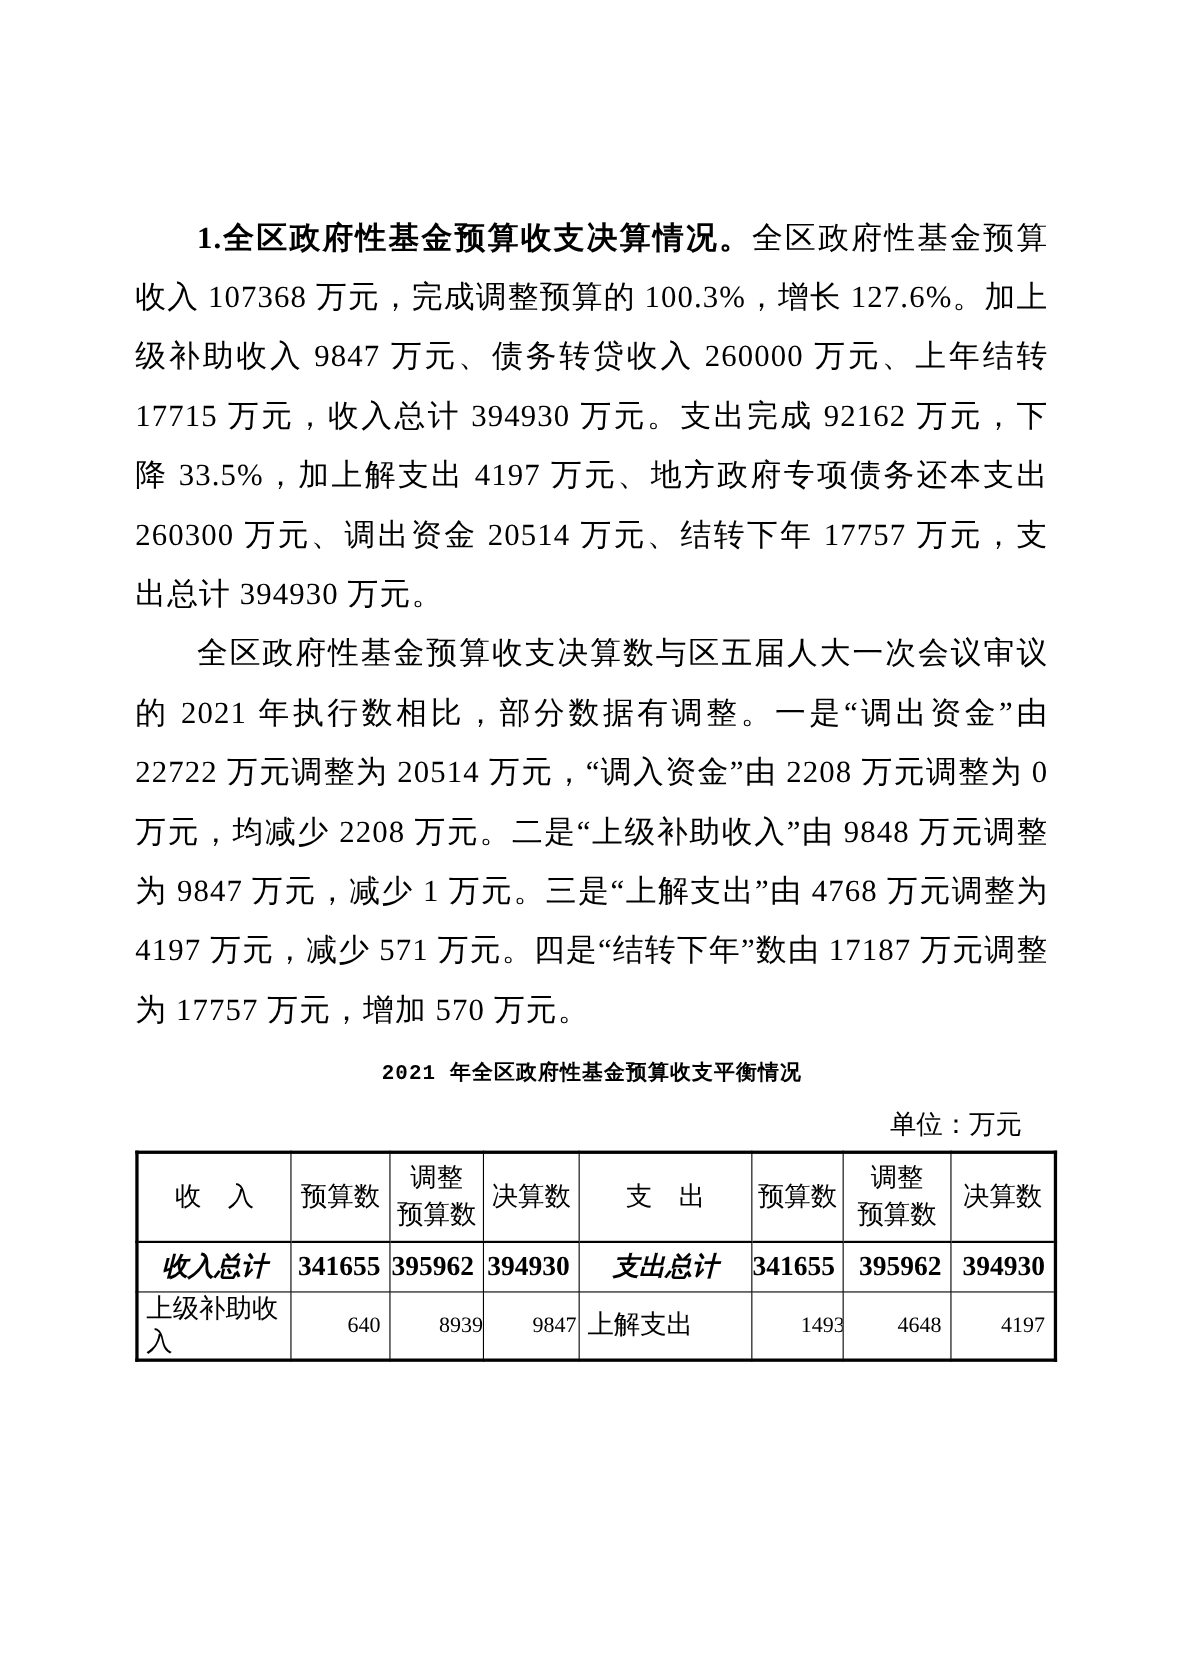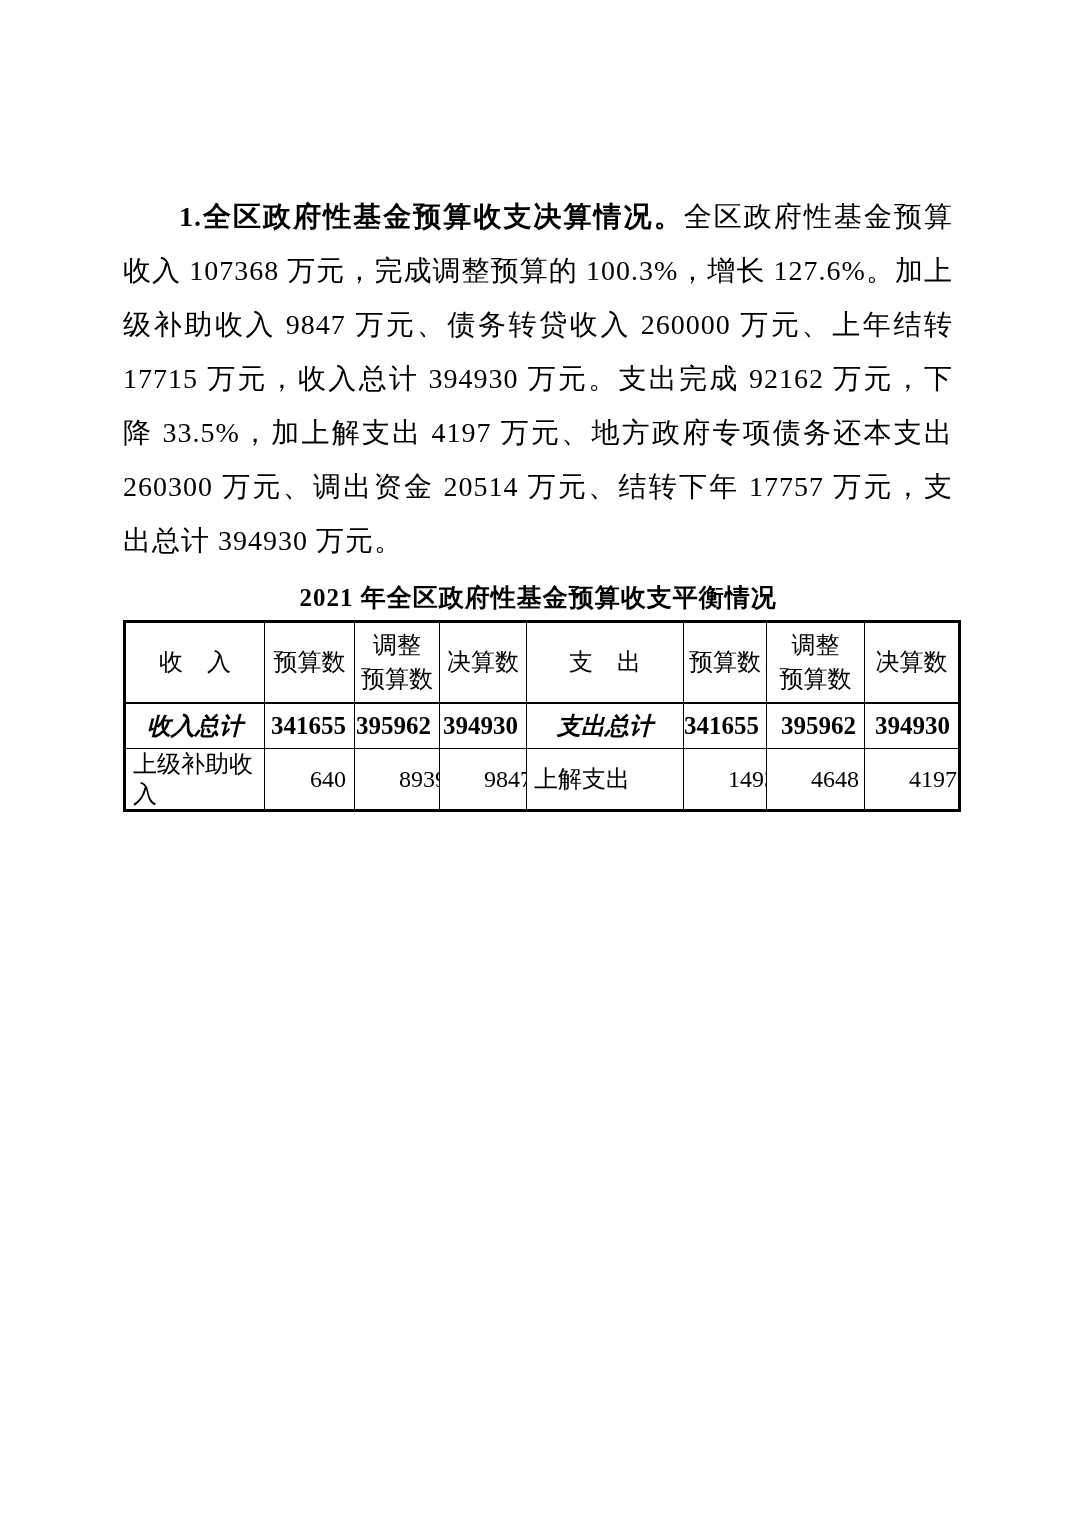--- a/index.html
+++ b/index.html
@@ -25,22 +25,22 @@
     letter-spacing: 1px;
     text-align: justify;
     text-indent: 2em;
     font-family: "Liberation Serif", serif;
   }
   p.body-para .lead {
     font-weight: bold;
   }
   .table-title {
     margin-top: 8px;
-    font-family: Liberation Serif, serif;
-    font-size: 25px;
+    font-family: Liberation Mono, monospace;
+    font-size: 19px;
     font-weight: bold;
     letter-spacing: 1px;
     text-align: center;
     line-height: 44px;
   }
   .unit-label {
     margin-top: 10px;
     margin-bottom: 8px;
     font-size: 24px;
     line-height: 30px;
@@ -88,33 +88,35 @@
     text-align: right;
     padding-right: 8px;
     margin-left: 37px;
   }
   tr.bold-row td.label-cell { font-weight: bold; font-style: italic; }
   tr.bold-row td.value-cell { font-weight: bold; }
   tr.regular-row td.label-cell {
     font-family: "Liberation Serif", serif;
     font-weight: normal;
   }
-  tr.regular-row td.value-cell { font-weight: normal; font-size: 24px; padding-left: 44px; }
+  tr.regular-row td.value-cell { font-weight: normal; font-size: 20px; padding-left: 44px; }
 </style>
 </head>
 <body>
 
 <div class="page">
   <div class="content">
 
     <p class="body-para"><span class="lead">1.全区政府性基金预算收支决算情况。</span><span>全区政府性基金预算收入 107368 万元，完成调整预算的 100.3%，增长 127.6%。加上级补助收入 9847 万元、债务转贷收入 260000 万元、上年结转 17715 万元，收入总计 394930 万元。支出完成 92162 万元，下降 33.5%，加上解支出 4197 万元、地方政府专项债务还本支出 260300 万元、调出资金 20514 万元、结转下年 17757 万元，支出总计 394930 万元。</span></p>
 
+    <p class="body-para"><span>全区政府性基金预算收支决算数与区五届人大一次会议审议的 2021 年执行数相比，部分数据有调整。一是“调出资金”由 22722 万元调整为 20514 万元，“调入资金”由 2208 万元调整为 0 万元，均减少 2208 万元。二是“上级补助收入”由 9848 万元调整为 9847 万元，减少 1 万元。三是“上解支出”由 4768 万元调整为 4197 万元，减少 571 万元。四是“结转下年”数由 17187 万元调整为 17757 万元，增加 570 万元。</span></p>
 
     <h2 class="table-title">2021 年全区政府性基金预算收支平衡情况</h2>
 
+    <div class="unit-label">单位：万元</div>
 
     <table class="balance-table">
       <colgroup>
         <col style="width:140px">
           <col style="width:90px">
           <col style="width:85px">
           <col style="width:87px">
         <col style="width:157px">
           <col style="width:83px">
           <col style="width:98px">

